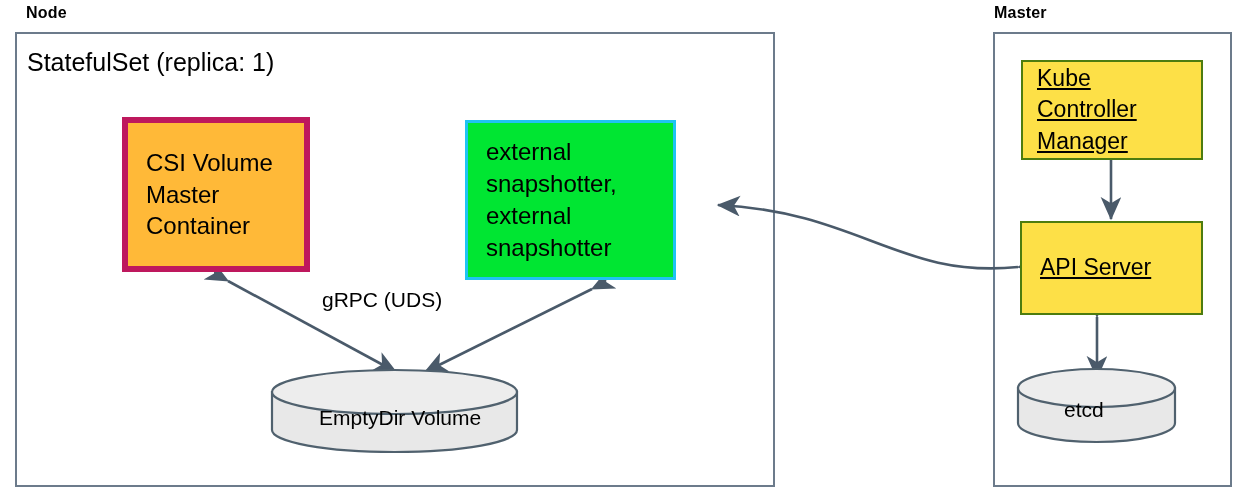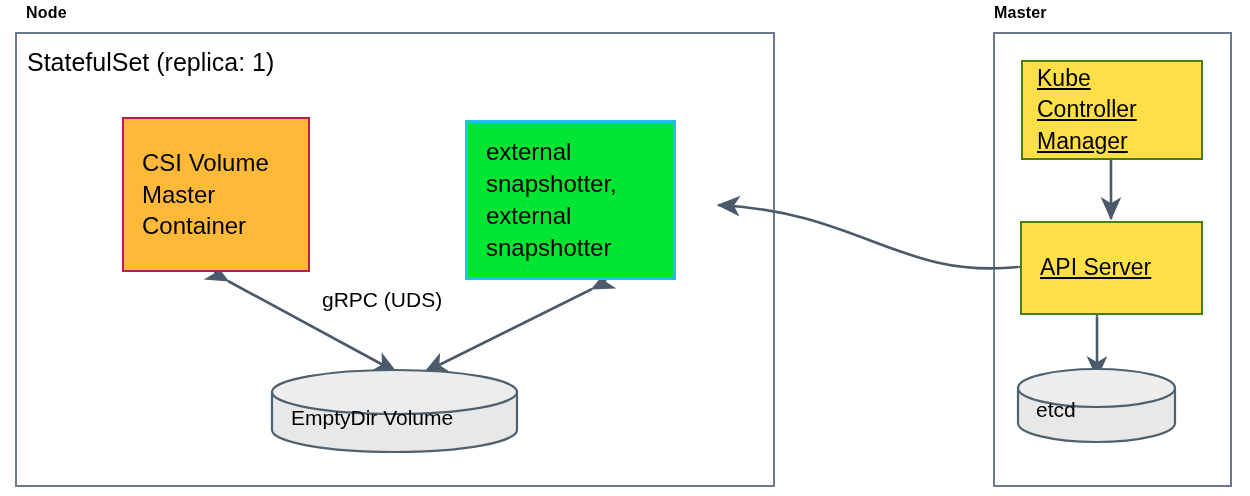--- a/index.html
+++ b/index.html
@@ -53,21 +53,21 @@
     justify-content: center;
   }
   .node-box .txt {
     font-size: 24px;
     line-height: 1.33;
     color: #000000;
     padding-left: 18px;
   }
   .box-csi {
     background: #ffb938;
-    border: 2px solid #be185d;
+    border: 6px solid #be185d;
   }
   .box-green {
     background: #00e632;
     border: 3px solid #1fc3f3;
   }
   .box-gray {
     background: #fde047;
     border: 2px solid #4d7c0f;
     text-decoration: underline;
   }
@@ -84,20 +84,21 @@
     font-size: 21px;
     color: #000000;
     white-space: nowrap;
   }
   .cyl-label {
     position: absolute;
     font-size: 21px;
     color: #000000;
     white-space: nowrap;
     text-align: center;
+    margin-left: 28px;
   }
 </style>
 </head>
 <body>
 
 <div id="canvas">
 
   <div class="group-label" style="left:26px; top:4px;">Node</div>
   <div class="group-label" style="left:994px; top:4px;">Master</div>
 

